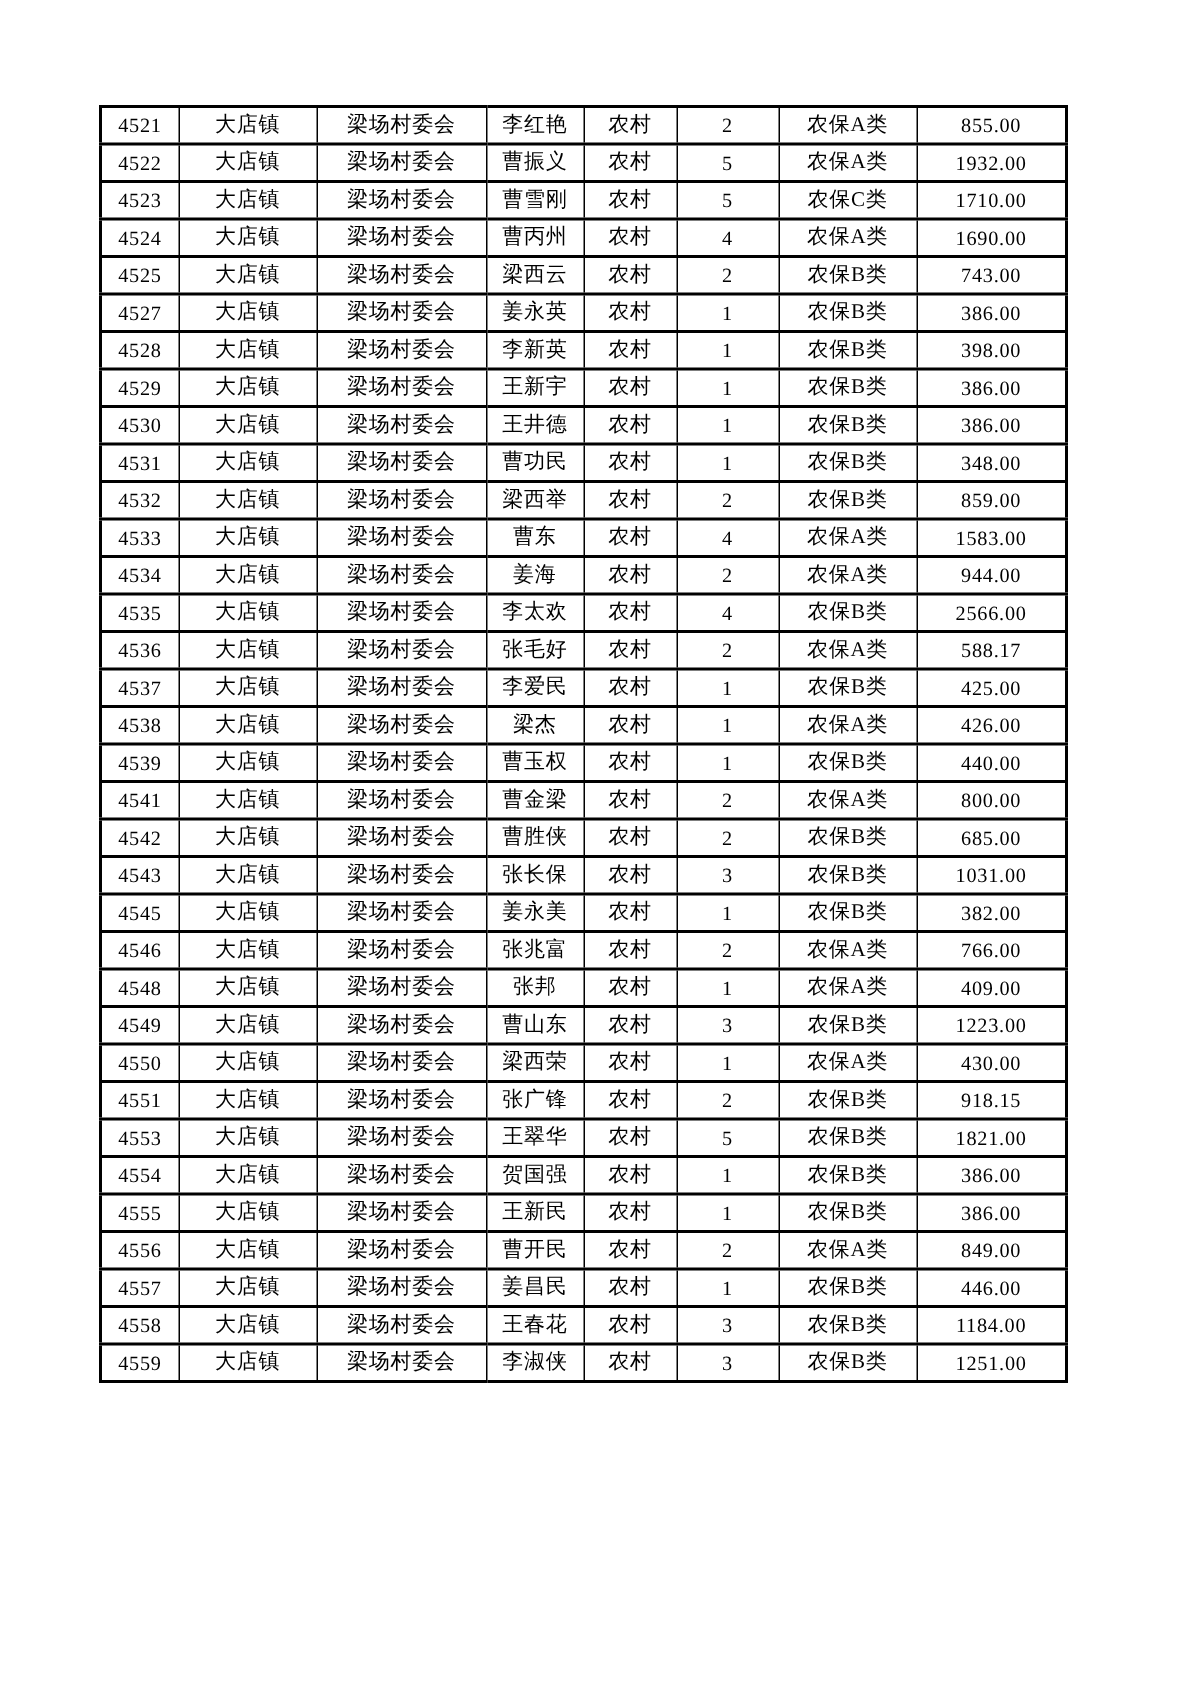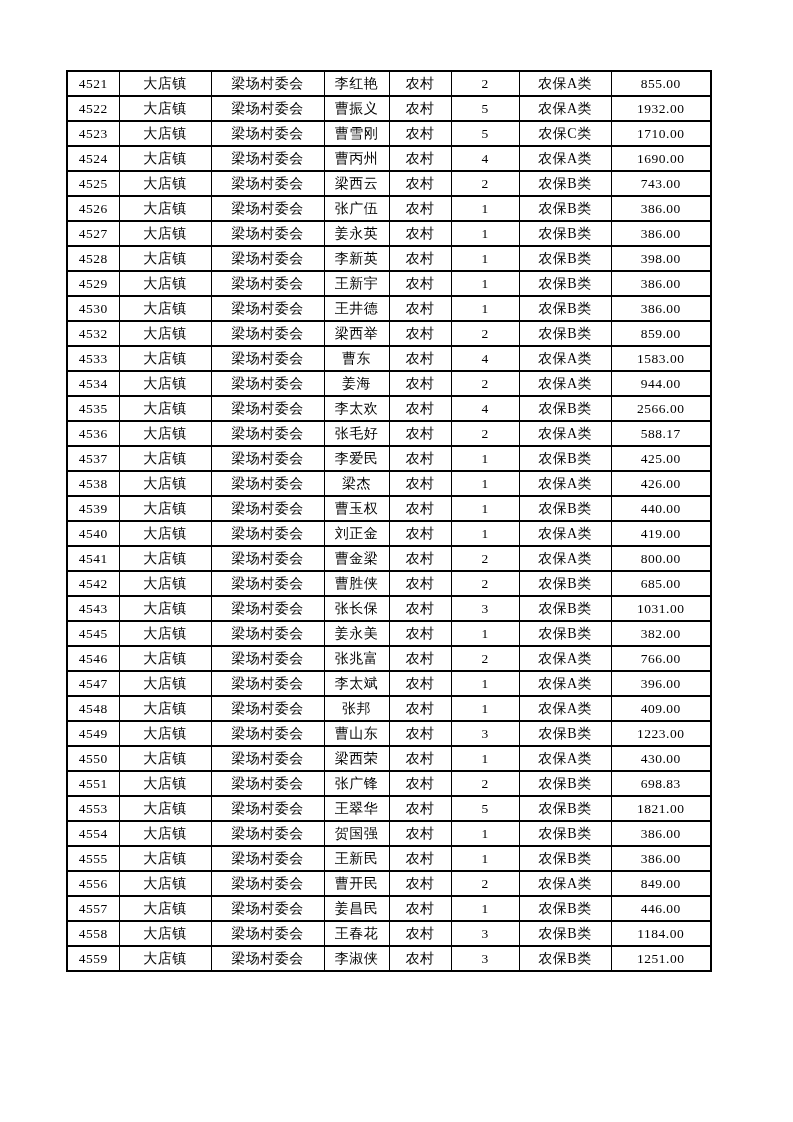--- a/index.html
+++ b/index.html
@@ -111,68 +111,68 @@
           <td class="num">4525</td>
           <td>大店镇</td>
           <td>梁场村委会</td>
           <td>梁西云</td>
           <td>农村</td>
           <td class="num">2</td>
           <td>农保B类</td>
           <td class="num">743.00</td>
         </tr>
         <tr>
-          <td class="num">4526</td>
-          <td>大店镇</td>
-          <td>梁场村委会</td>
-          <td>张广伍</td>
+          <td class="num">4527</td>
+          <td>大店镇</td>
+          <td>梁场村委会</td>
+          <td>姜永英</td>
           <td>农村</td>
           <td class="num">1</td>
           <td>农保B类</td>
           <td class="num">386.00</td>
         </tr>
         <tr>
-          <td class="num">4527</td>
-          <td>大店镇</td>
-          <td>梁场村委会</td>
-          <td>姜永英</td>
+          <td class="num">4528</td>
+          <td>大店镇</td>
+          <td>梁场村委会</td>
+          <td>李新英</td>
+          <td>农村</td>
+          <td class="num">1</td>
+          <td>农保B类</td>
+          <td class="num">398.00</td>
+        </tr>
+        <tr>
+          <td class="num">4529</td>
+          <td>大店镇</td>
+          <td>梁场村委会</td>
+          <td>王新宇</td>
           <td>农村</td>
           <td class="num">1</td>
           <td>农保B类</td>
           <td class="num">386.00</td>
         </tr>
         <tr>
-          <td class="num">4528</td>
-          <td>大店镇</td>
-          <td>梁场村委会</td>
-          <td>李新英</td>
-          <td>农村</td>
-          <td class="num">1</td>
-          <td>农保B类</td>
-          <td class="num">398.00</td>
-        </tr>
-        <tr>
-          <td class="num">4529</td>
-          <td>大店镇</td>
-          <td>梁场村委会</td>
-          <td>王新宇</td>
+          <td class="num">4530</td>
+          <td>大店镇</td>
+          <td>梁场村委会</td>
+          <td>王井德</td>
           <td>农村</td>
           <td class="num">1</td>
           <td>农保B类</td>
           <td class="num">386.00</td>
         </tr>
         <tr>
-          <td class="num">4530</td>
-          <td>大店镇</td>
-          <td>梁场村委会</td>
-          <td>王井德</td>
-          <td>农村</td>
-          <td class="num">1</td>
-          <td>农保B类</td>
-          <td class="num">386.00</td>
+          <td class="num">4531</td>
+          <td>大店镇</td>
+          <td>梁场村委会</td>
+          <td>曹功民</td>
+          <td>农村</td>
+          <td class="num">1</td>
+          <td>农保B类</td>
+          <td class="num">348.00</td>
         </tr>
         <tr>
           <td class="num">4532</td>
           <td>大店镇</td>
           <td>梁场村委会</td>
           <td>梁西举</td>
           <td>农村</td>
           <td class="num">2</td>
           <td>农保B类</td>
           <td class="num">859.00</td>
@@ -241,30 +241,20 @@
           <td class="num">4539</td>
           <td>大店镇</td>
           <td>梁场村委会</td>
           <td>曹玉权</td>
           <td>农村</td>
           <td class="num">1</td>
           <td>农保B类</td>
           <td class="num">440.00</td>
         </tr>
         <tr>
-          <td class="num">4540</td>
-          <td>大店镇</td>
-          <td>梁场村委会</td>
-          <td>刘正金</td>
-          <td>农村</td>
-          <td class="num">1</td>
-          <td>农保A类</td>
-          <td class="num">419.00</td>
-        </tr>
-        <tr>
           <td class="num">4541</td>
           <td>大店镇</td>
           <td>梁场村委会</td>
           <td>曹金梁</td>
           <td>农村</td>
           <td class="num">2</td>
           <td>农保A类</td>
           <td class="num">800.00</td>
         </tr>
         <tr>
@@ -301,30 +291,20 @@
           <td class="num">4546</td>
           <td>大店镇</td>
           <td>梁场村委会</td>
           <td>张兆富</td>
           <td>农村</td>
           <td class="num">2</td>
           <td>农保A类</td>
           <td class="num">766.00</td>
         </tr>
         <tr>
-          <td class="num">4547</td>
-          <td>大店镇</td>
-          <td>梁场村委会</td>
-          <td>李太斌</td>
-          <td>农村</td>
-          <td class="num">1</td>
-          <td>农保A类</td>
-          <td class="num">396.00</td>
-        </tr>
-        <tr>
           <td class="num">4548</td>
           <td>大店镇</td>
           <td>梁场村委会</td>
           <td>张邦</td>
           <td>农村</td>
           <td class="num">1</td>
           <td>农保A类</td>
           <td class="num">409.00</td>
         </tr>
         <tr>
@@ -348,21 +328,21 @@
           <td class="num">430.00</td>
         </tr>
         <tr>
           <td class="num">4551</td>
           <td>大店镇</td>
           <td>梁场村委会</td>
           <td>张广锋</td>
           <td>农村</td>
           <td class="num">2</td>
           <td>农保B类</td>
-          <td class="num">698.83</td>
+          <td class="num">918.15</td>
         </tr>
         <tr>
           <td class="num">4553</td>
           <td>大店镇</td>
           <td>梁场村委会</td>
           <td>王翠华</td>
           <td>农村</td>
           <td class="num">5</td>
           <td>农保B类</td>
           <td class="num">1821.00</td>

